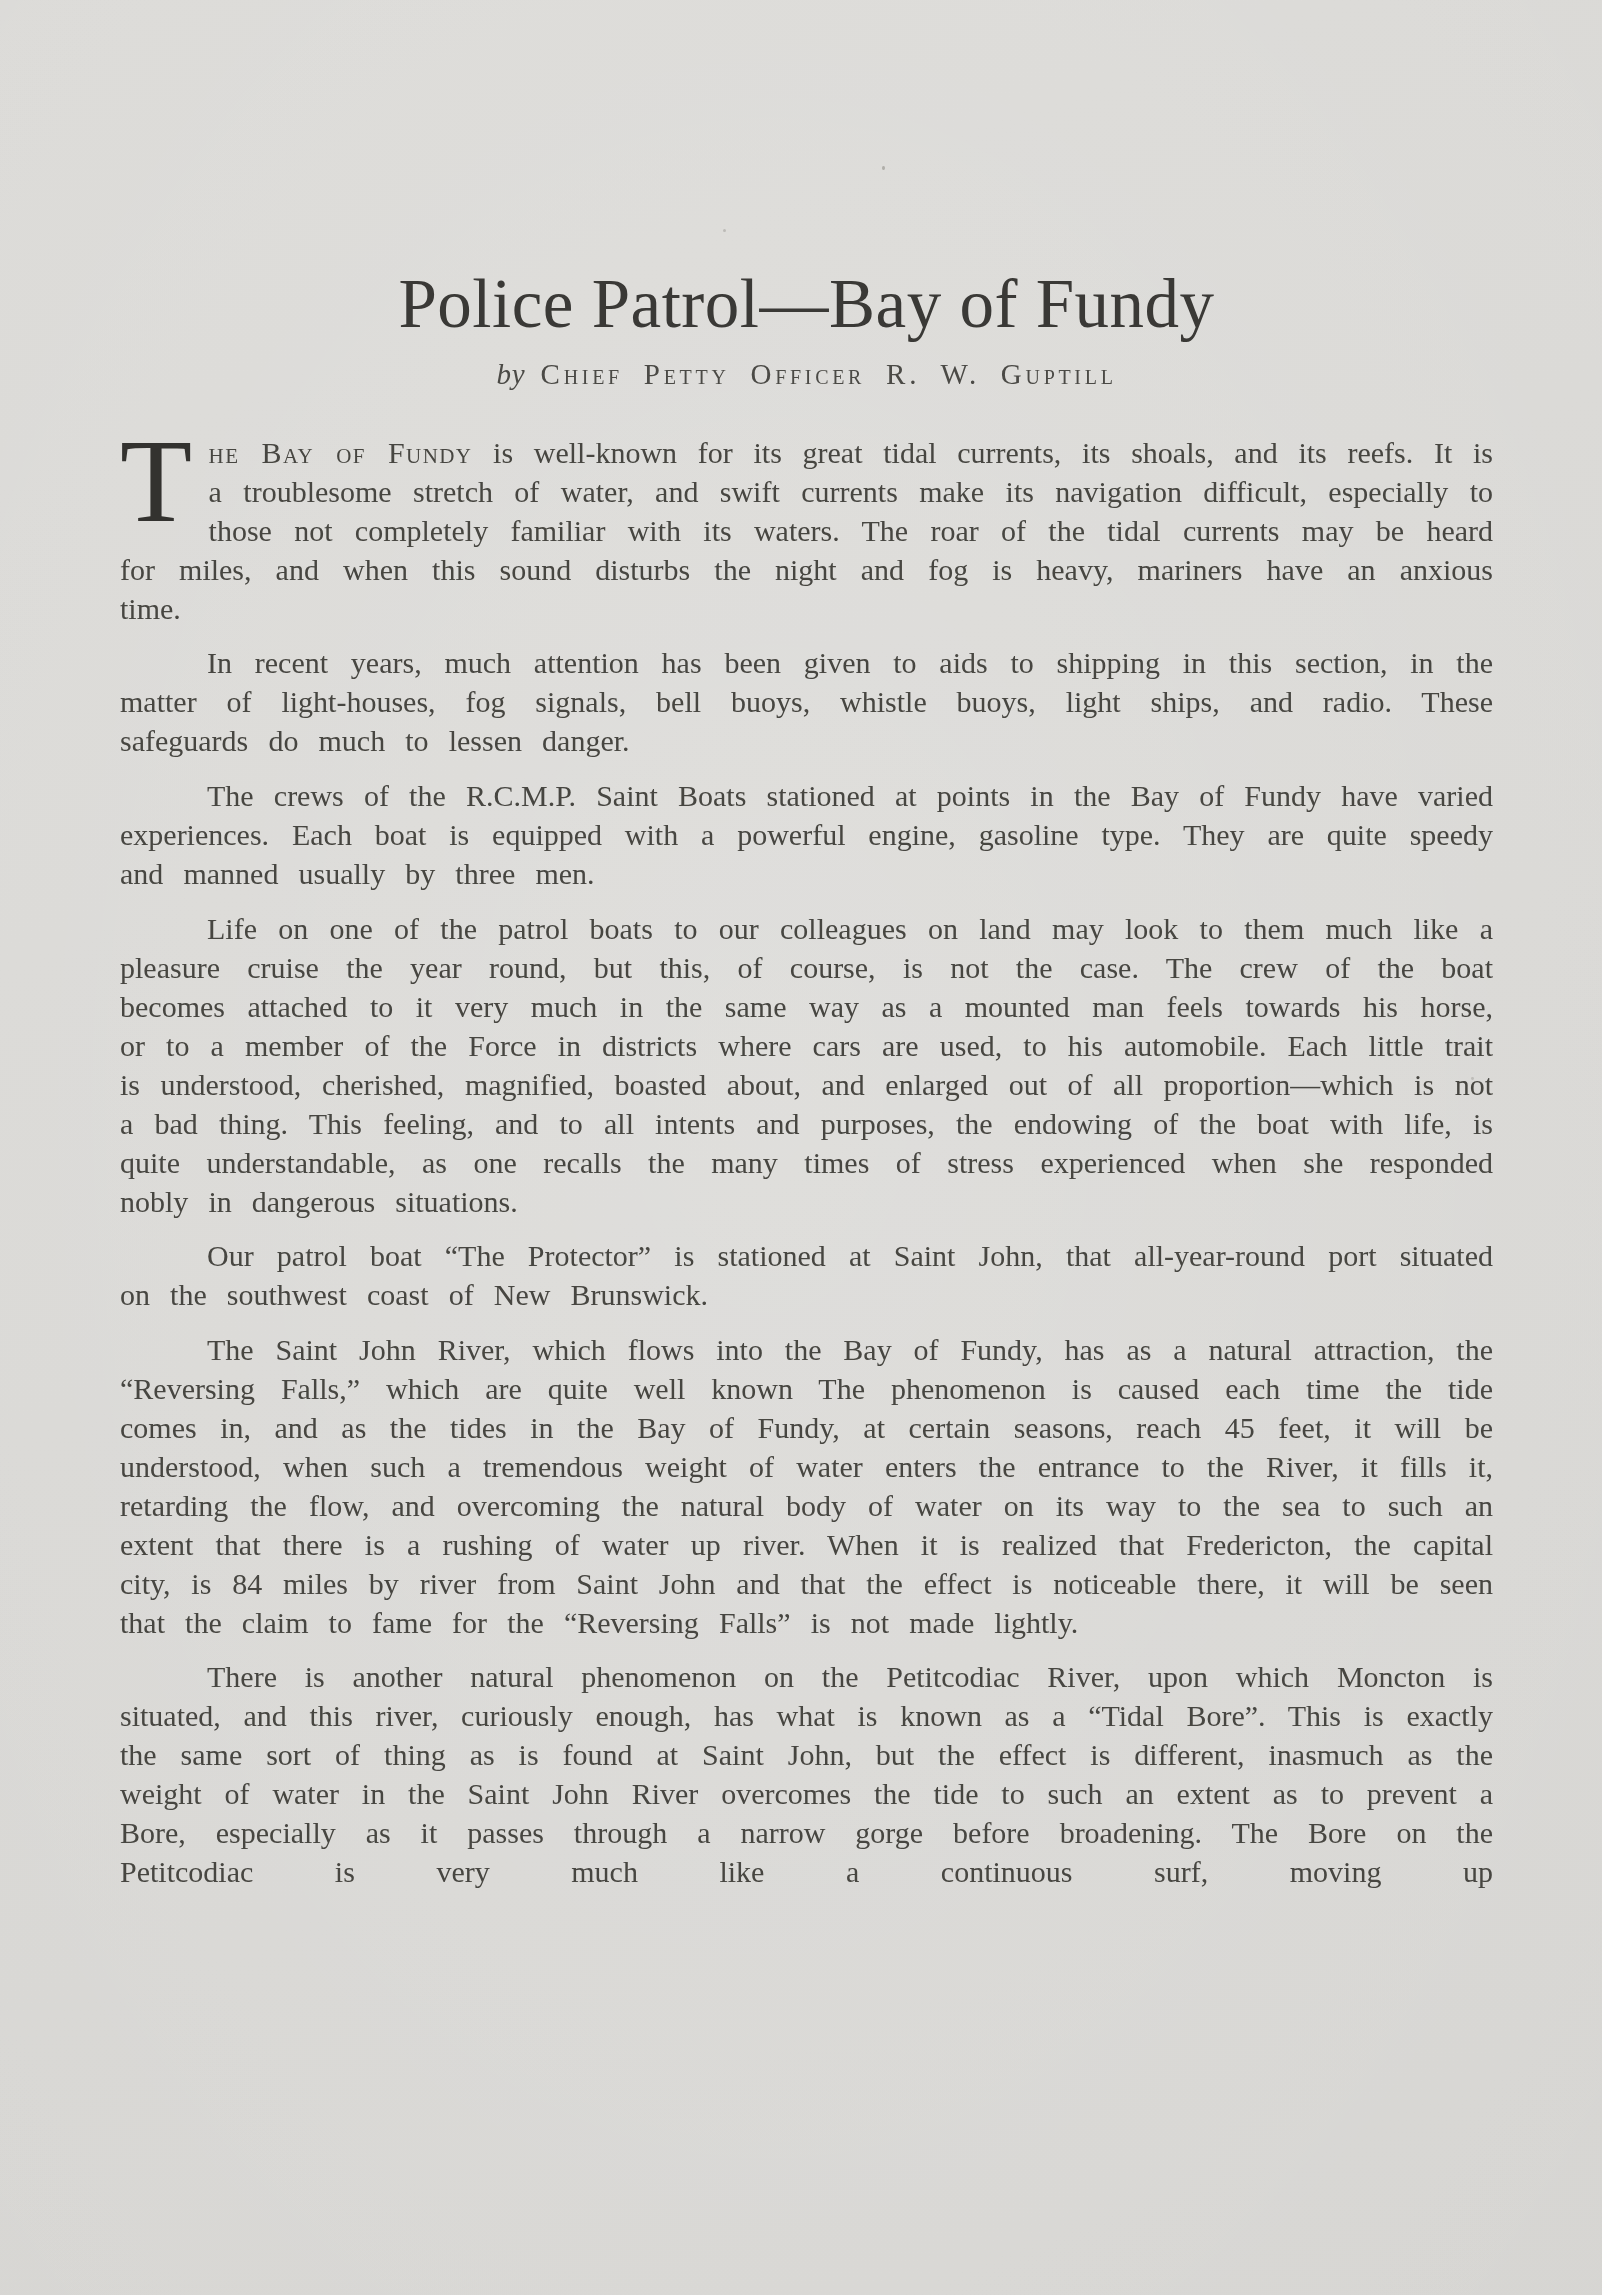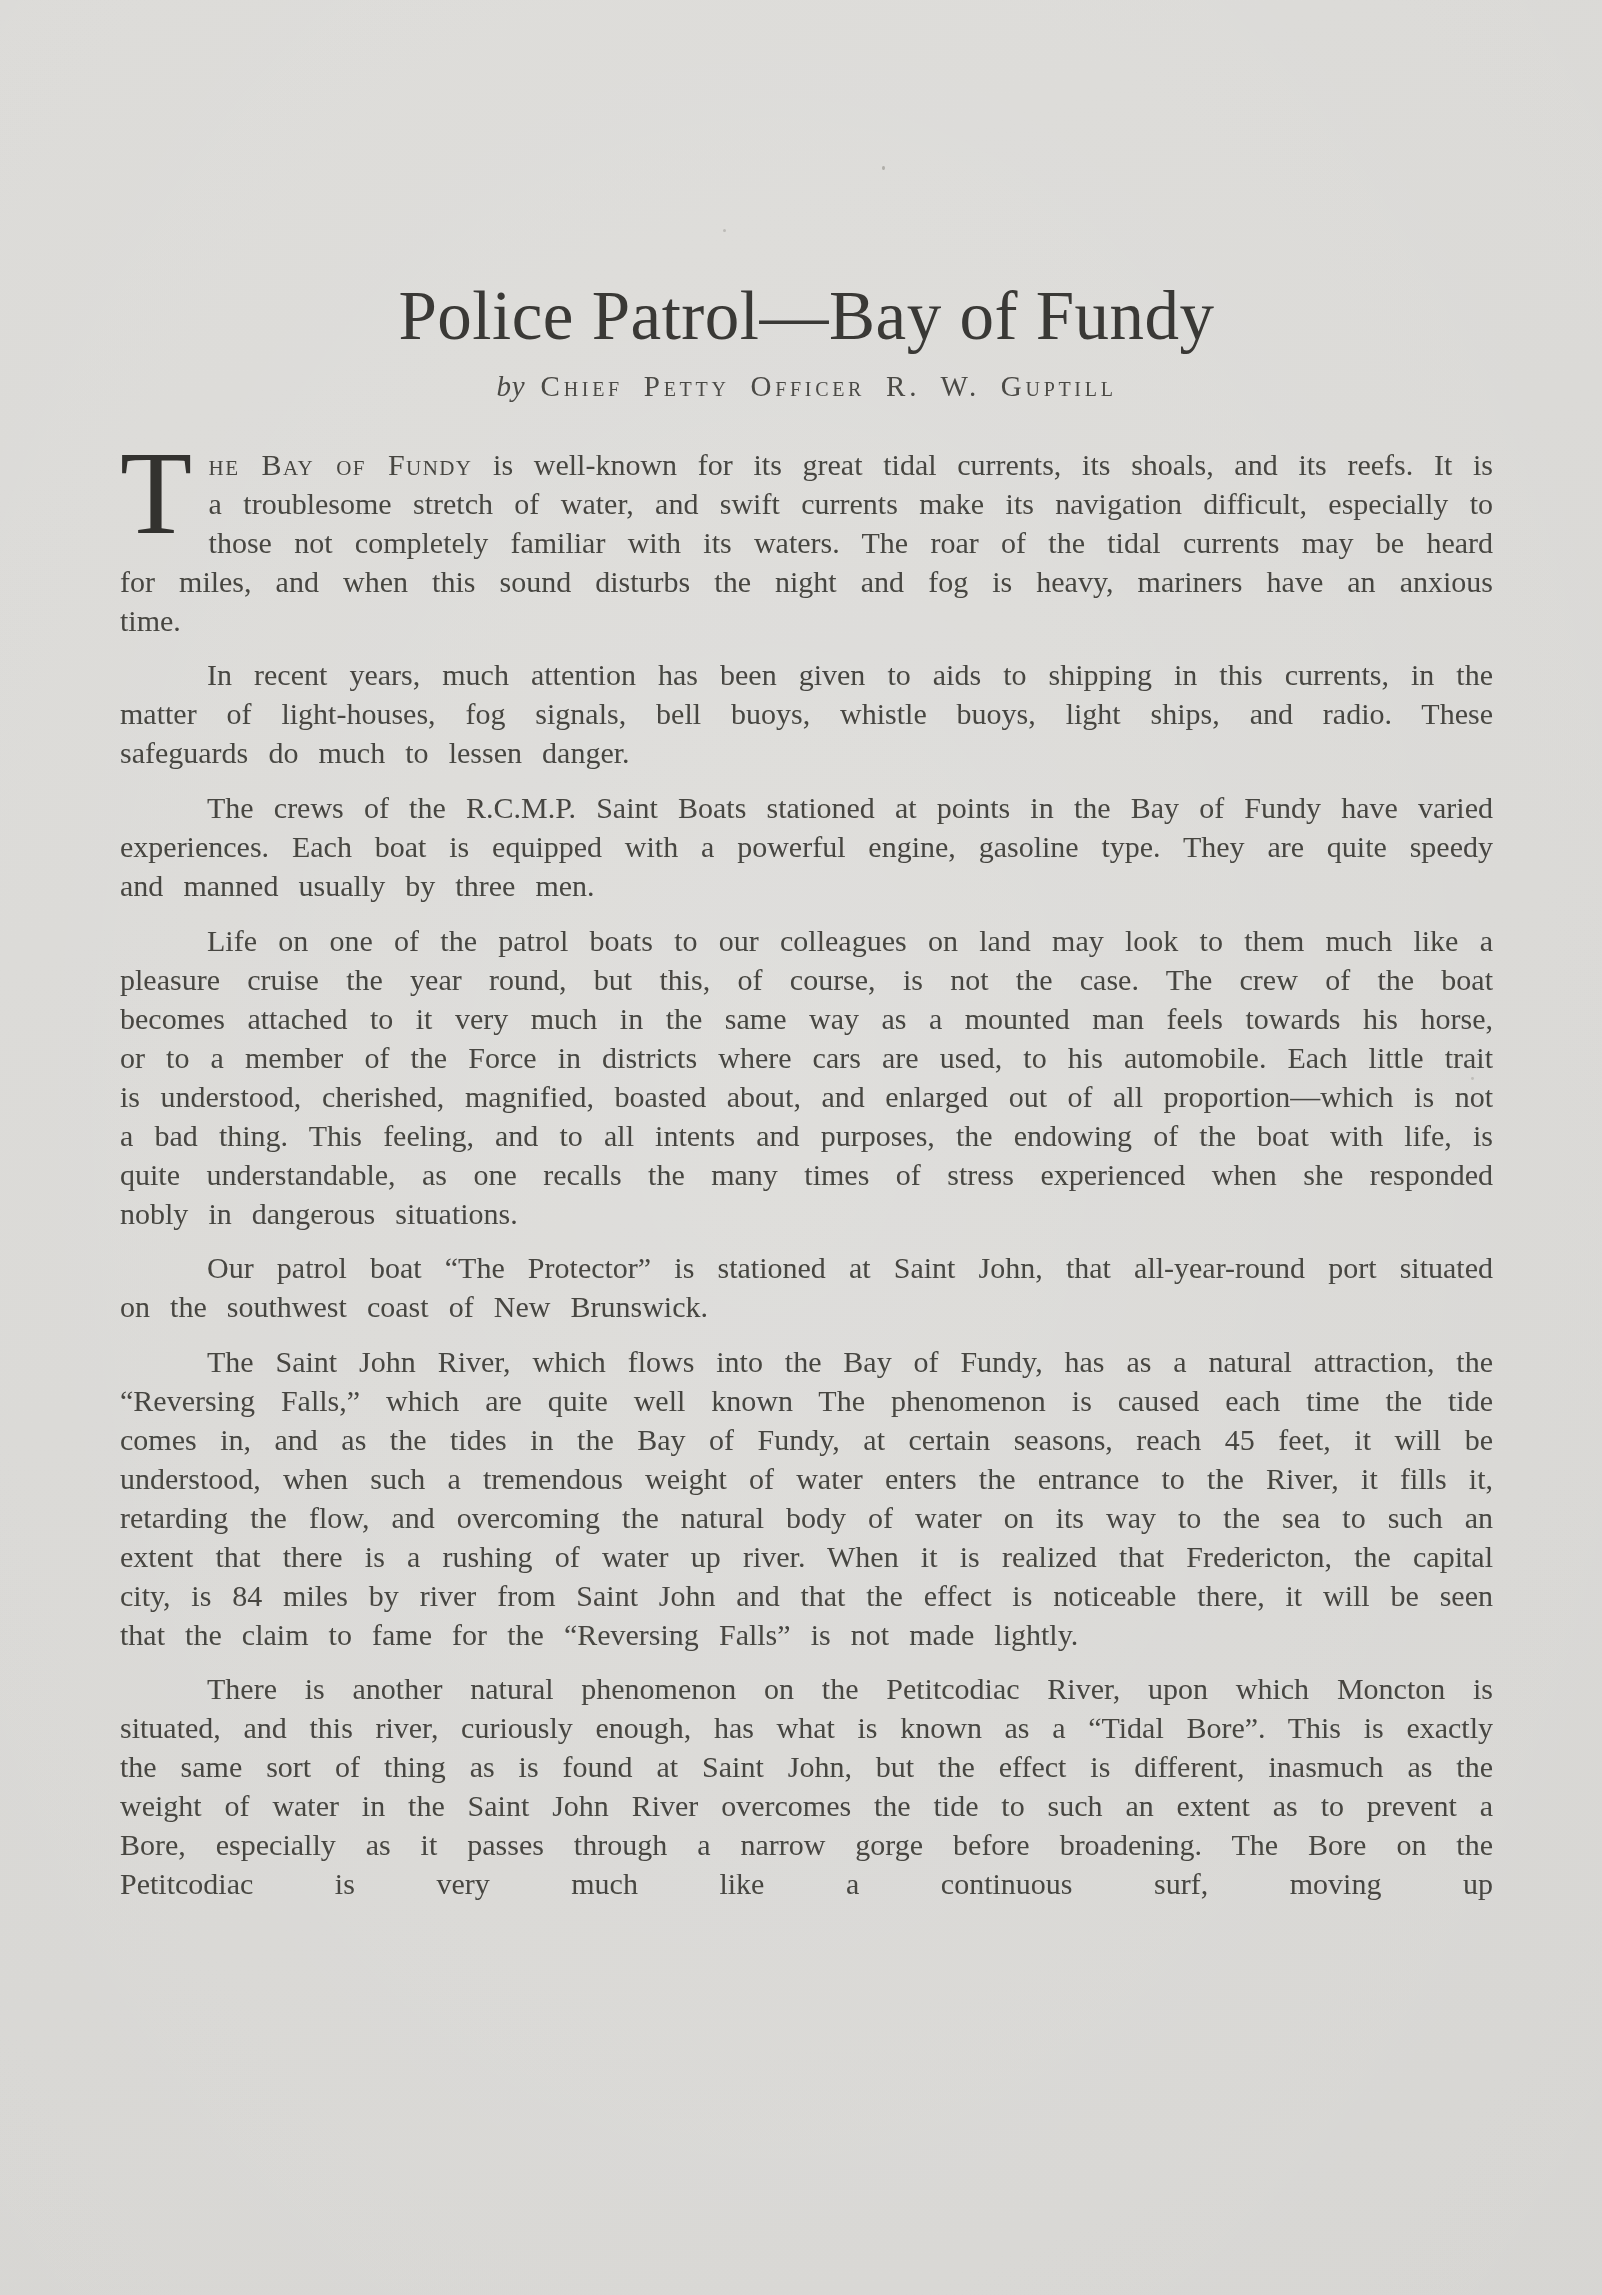--- a/index.html
+++ b/index.html
@@ -21,21 +21,21 @@
     background: radial-gradient(ellipse 130% 120% at 48% 42%,
                 rgba(255,255,255,0.16) 0%,
                 rgba(255,255,255,0.0) 55%,
                 rgba(90,88,82,0.06) 100%);
     pointer-events: none;
   }
   .page-inner {
     position: absolute;
     left: 120px;
     right: 109px;
-    top: 16px;
+    top: 4px;
   }
   .page-title {
     margin: 0;
     padding-top: 264px;
     text-align: center;
     font-size: 69px;
     font-weight: normal;
     letter-spacing: 0.5px;
     color: #3a3936;
     line-height: 1.05;
@@ -114,21 +114,21 @@
   <div class="byline">
     <span class="by-word">by</span><span class="byline-name">Chief Petty Officer R. W. Guptill</span>
   </div>
 
   <div class="article">
 
     <p class="opening">
       <span class="dropcap">T</span><span class="lead-sc">he Bay of Fundy</span><span> is well-known for its great tidal currents, its shoals, and its reefs.  It is a troublesome stretch of water, and swift currents make its navigation difficult, especially to those not completely familiar with its waters.  The roar of the tidal currents may be heard for miles, and when this sound disturbs the night and fog is heavy, mariners have an anxious time.</span>
     </p>
 
-    <p>In recent years, much attention has been given to aids to shipping in this currents, in the matter of light-houses, fog signals, bell buoys, whistle buoys, light ships, and radio.  These safeguards do much to lessen danger.</p>
+    <p>In recent years, much attention has been given to aids to shipping in this section, in the matter of light-houses, fog signals, bell buoys, whistle buoys, light ships, and radio.  These safeguards do much to lessen danger.</p>
     <p>The crews of the R.C.M.P. Saint Boats stationed at points in the Bay of Fundy have varied experiences.  Each boat is equipped with a powerful engine, gasoline type.  They are quite speedy and manned usually by three men.</p>
     <p>Life on one of the patrol boats to our colleagues on land may look to them much like a pleasure cruise the year round, but this, of course, is not the case.  The crew of the boat becomes attached to it very much in the same way as a mounted man feels towards his horse, or to a member of the Force in districts where cars are used, to his automobile.  Each little trait is understood, cherished, magnified, boasted about, and enlarged out of all proportion—which is not a bad thing.  This feeling, and to all intents and purposes, the endowing of the boat with life, is quite understandable, as one recalls the many times of stress experienced when she responded nobly in dangerous situations.</p>
     <p>Our patrol boat “The Protector” is stationed at Saint John, that all-year-round port situated on the southwest coast of New Brunswick.</p>
     <p>The Saint John River, which flows into the Bay of Fundy, has as a natural attraction, the “Reversing Falls,” which are quite well known The phenomenon is caused each time the tide comes in, and as the tides in the Bay of Fundy, at certain seasons, reach 45 feet, it will be understood, when such a tremendous weight of water enters the entrance to the River, it fills it, retarding the flow, and overcoming the natural body of water on its way to the sea to such an extent that there is a rushing of water up river.  When it is realized that Fredericton, the capital city, is 84 miles by river from Saint John and that the effect is noticeable there, it will be seen that the claim to fame for the “Reversing Falls” is not made lightly.</p>
     <p class="continued">There is another natural phenomenon on the Petitcodiac River, upon which Moncton is situated, and this river, curiously enough, has what is known as a “Tidal Bore”.  This is exactly the same sort of thing as is found at Saint John, but the effect is different, inasmuch as the weight of water in the Saint John River overcomes the tide to such an extent as to prevent a Bore, especially as it passes through a narrow gorge before broadening.  The Bore on the Petitcodiac is very much like a continuous surf, moving up</p>
 
   </div>
 </div>
 
 

